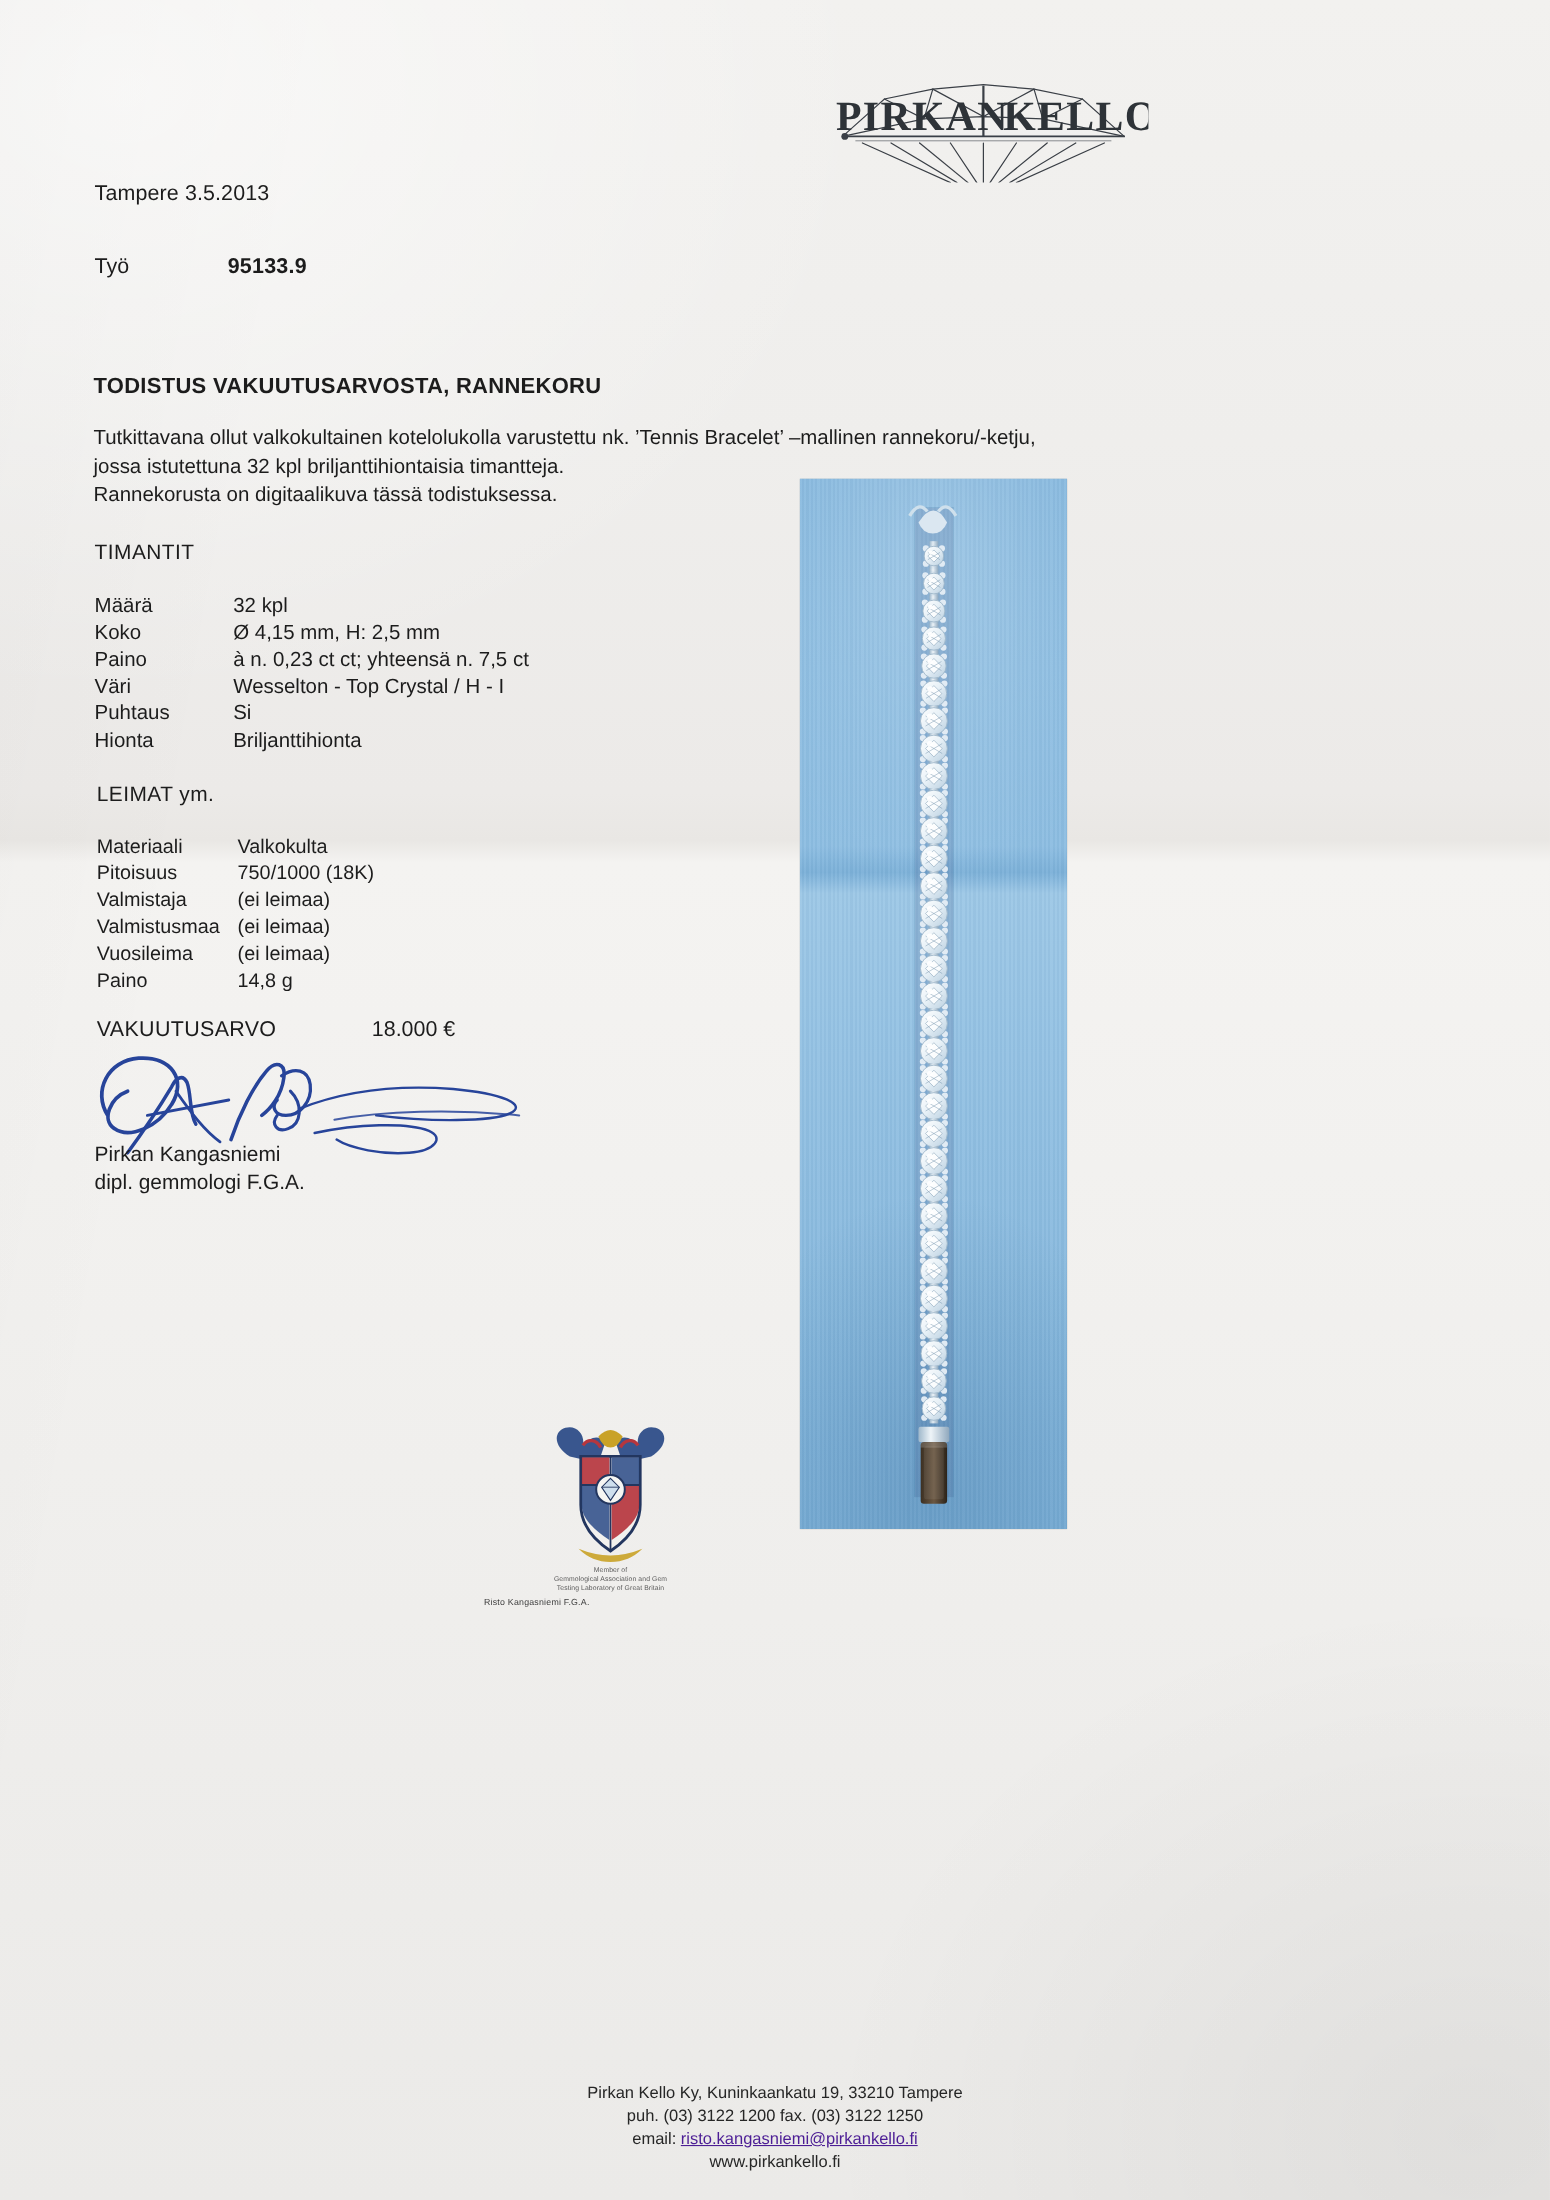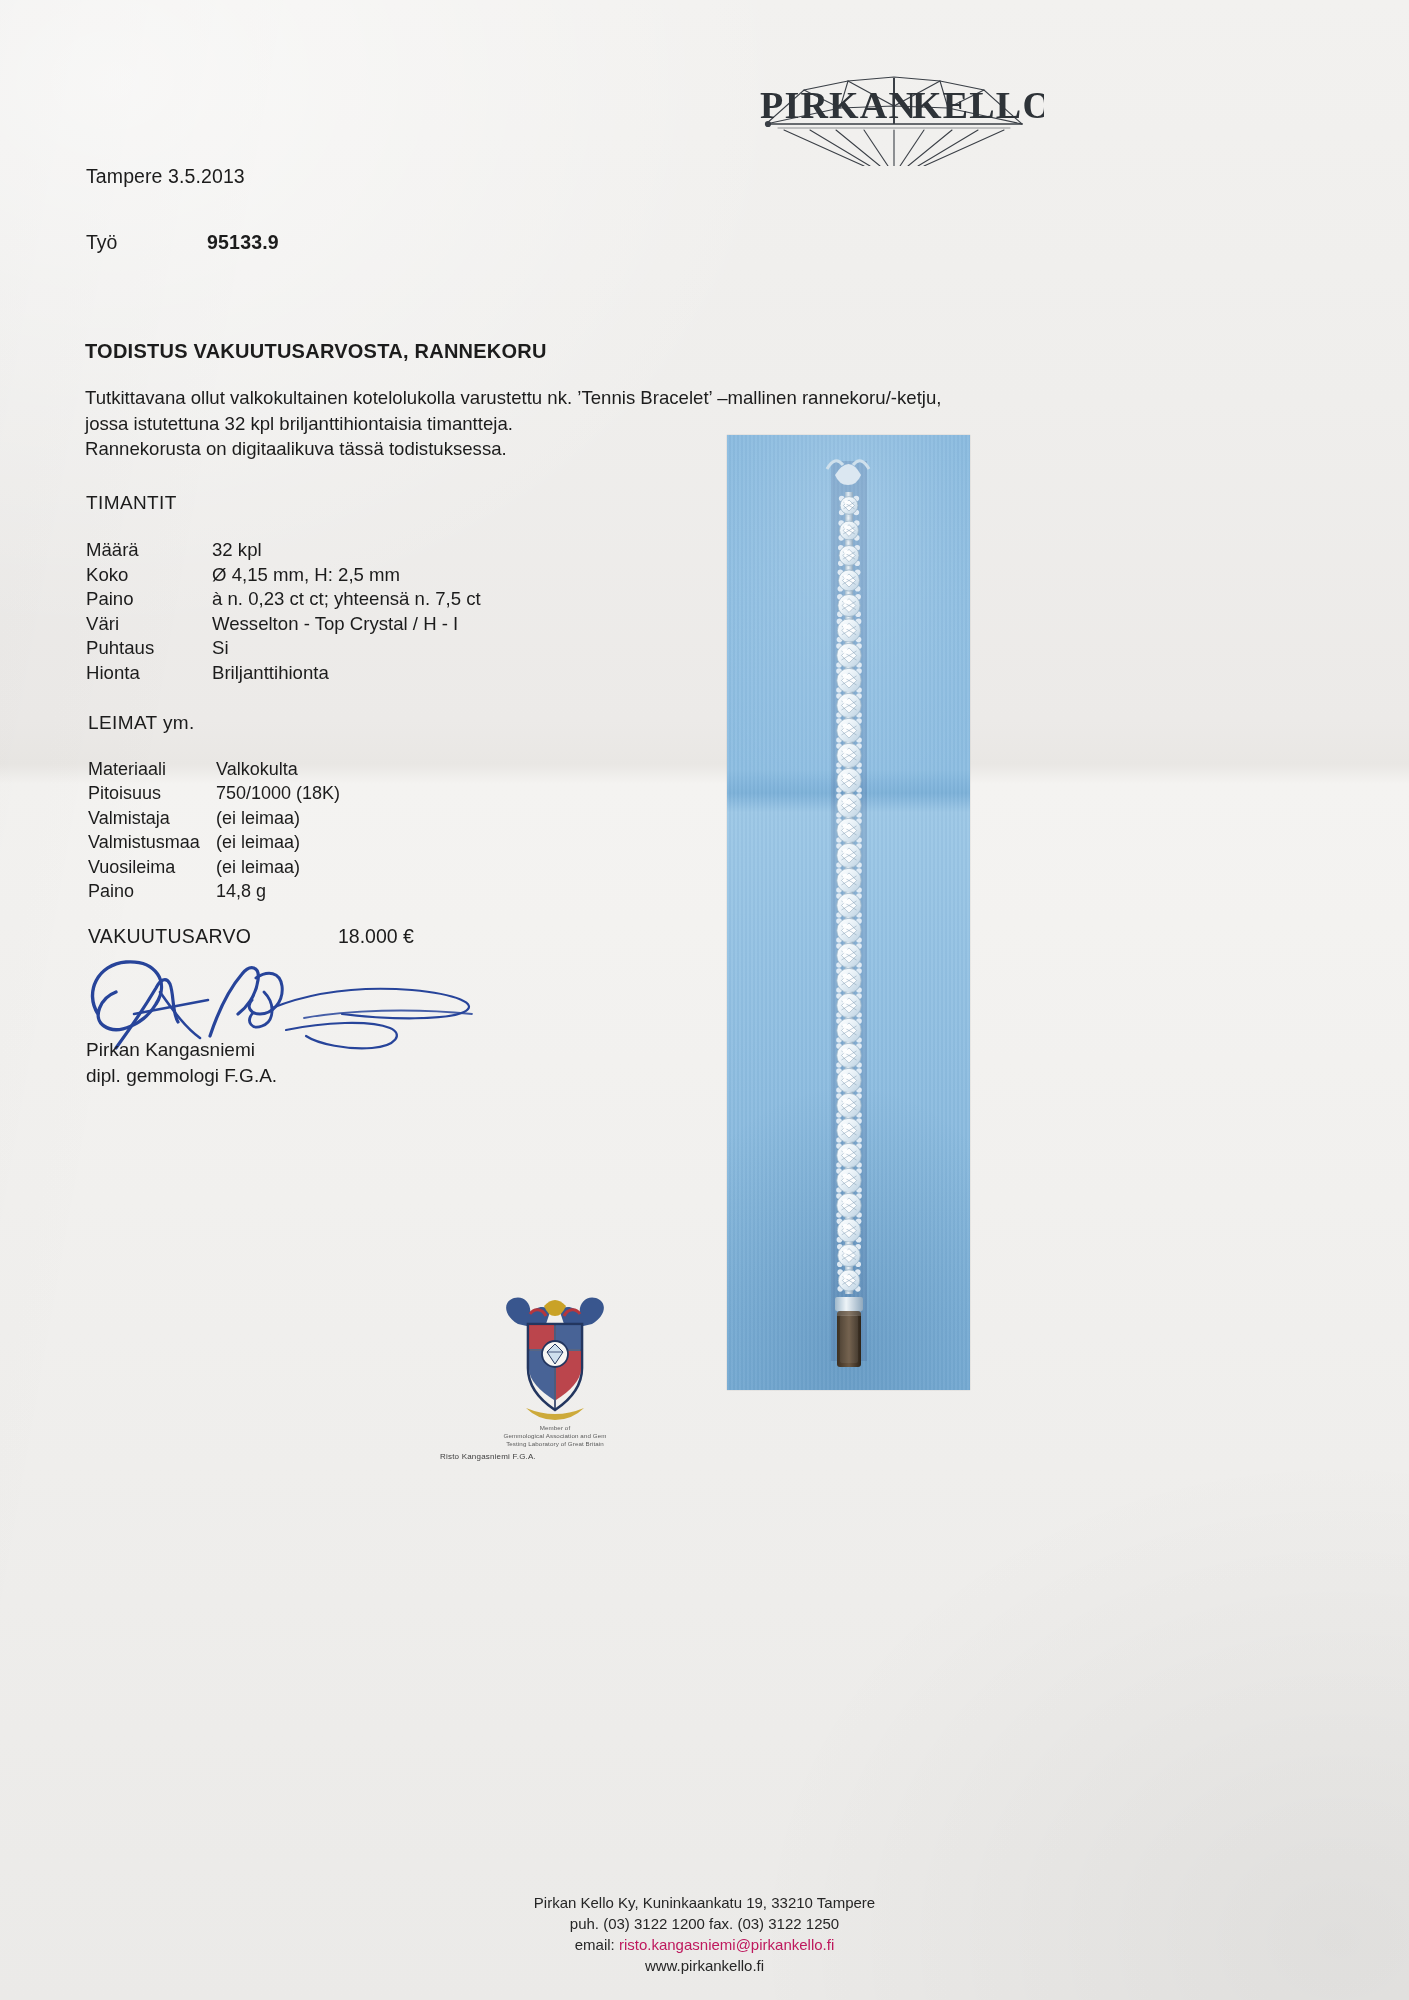--- a/index.html
+++ b/index.html
@@ -90,21 +90,21 @@
   .crest{position:absolute;left:500px;top:1290px;width:110px;height:135px;}
   .crest-cap{position:absolute;left:440px;top:1424px;width:230px;text-align:center;
     font-size:6.2px;line-height:8.2px;color:#5a5a5a;letter-spacing:.1px;}
   .crest-name{position:absolute;left:440px;top:1452px;width:230px;text-align:left;
     font-size:8px;color:#3d3d3d;letter-spacing:.2px;}
 
   
   .footer{position:absolute;left:0;top:1892px;width:1409px;text-align:center;
     font-size:15px;line-height:21px;color:#262626;}
   .footer .line{display:block;}
-  .footer a, .footer .mail{color:#be185d;}
+  .footer a, .footer .mail{color:#4c1d95;text-decoration:underline;}
 </style>
 </head>
 <body>
 
 <div class="paper"></div>
 
 <div class="sheet">
 
   <div class="logo">
     <svg viewBox="0 0 300 128" width="300" height="128">

